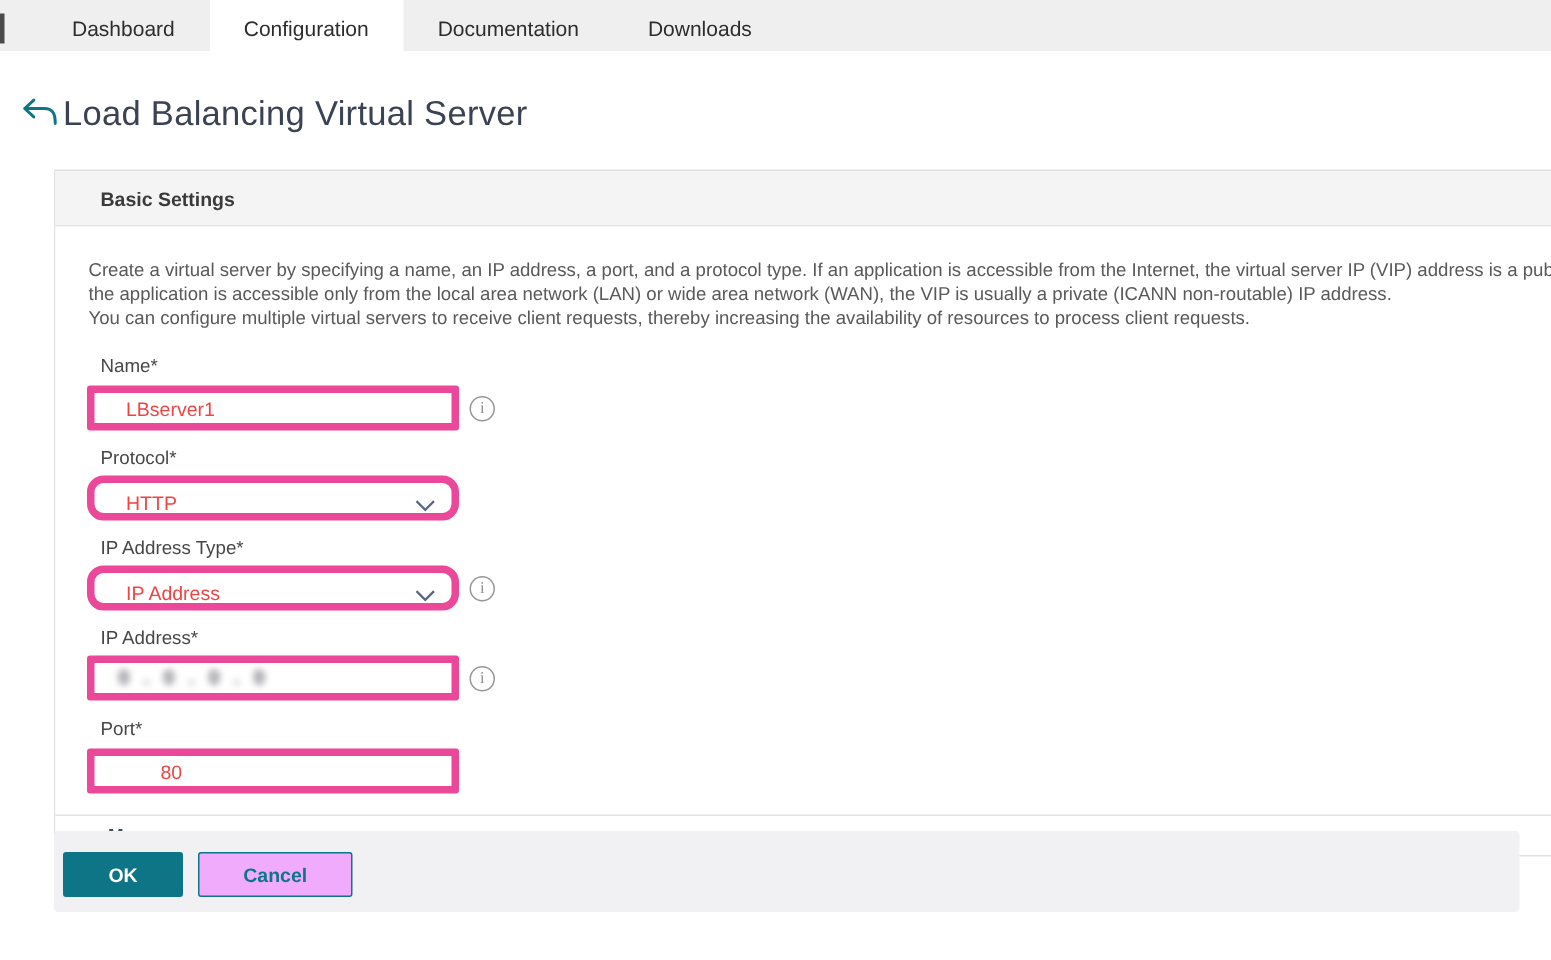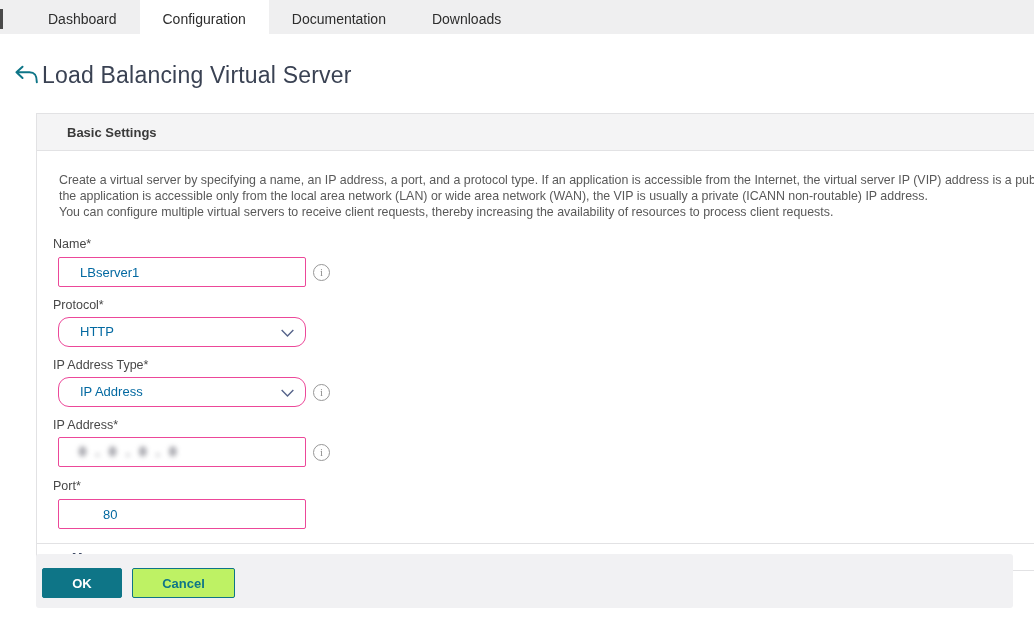--- a/index.html
+++ b/index.html
@@ -58,29 +58,29 @@
     font-size: 13px; font-weight: bold; color: #3a3a3a;
   }
   .panel-body { position: relative; height: 419px; background: #fff; }
 
   .desc {
     position: absolute; left: 22px; top: 21px;
     font-size: 12.4px; line-height: 16.2px; color: #595959;
     white-space: nowrap;
   }
 
-  .fgroup { position: absolute; left: 16px; text-align: center; }
+  .fgroup { position: absolute; left: 30px; text-align: center; }
   .flabel { font-size: 12.5px; color: #474747; }
   .finput {
     position: absolute; left: 21px;
     width: 248px; height: 30px;
-    border: 1px solid #ec4899; border-radius: 2px;
+    border: 5px solid #ec4899; border-radius: 2px;
     background: #fff;
     font-family: "Liberation Sans", sans-serif;
-    font-size: 13px; color: #0369a1;
+    font-size: 13px; color: #ef4444;
     padding-left: 21px;
     outline: none;
   }
   .fselect { cursor: pointer; border-radius: 11px; }
   .chev {
     position: absolute; pointer-events: none;
   }
   .redacted {
     position: absolute; left: 42px;
     font-size: 13px; color: #5a5a66; font-weight: bold;
@@ -119,21 +119,21 @@
     font-family: "Liberation Sans", sans-serif;
     font-size: 13px; border-radius: 2px; cursor: pointer;
   }
   .btn-ok {
     left: 6px; width: 80px;
     background: #0e7587; color: #ffffff;
     border: 1px solid #0e7587; font-weight: bold;
   }
   .btn-cancel {
     left: 96px; width: 103px;
-    background: #bef264; color: #0e7587;
+    background: #f0abfc; color: #0e7587;
     border: 1px solid #0e7587; font-weight: bold;
   }
 </style>
 </head>
 <body>
 
 <div class="navbar">
   <div class="nav-sliver"></div>
   <div class="nav-tab first">Dashboard</div>
   <div class="nav-tab active">Configuration</div>

